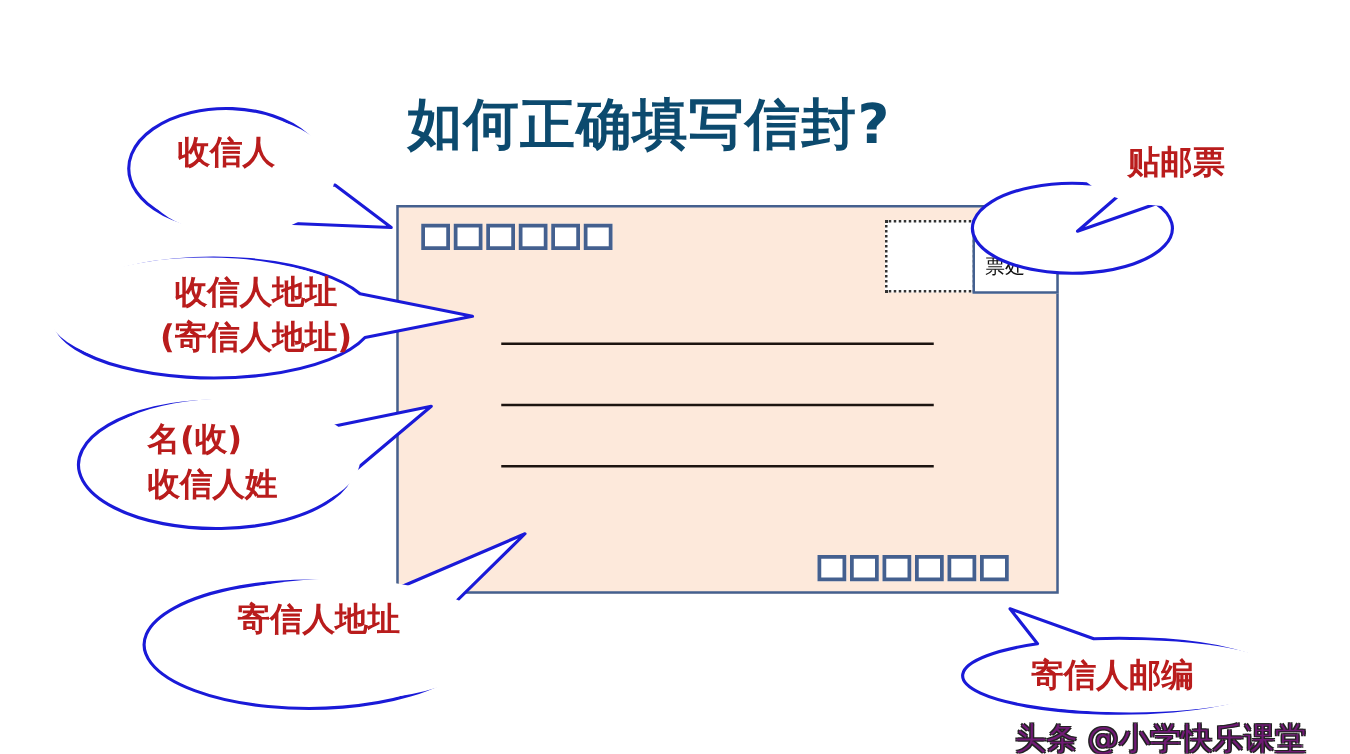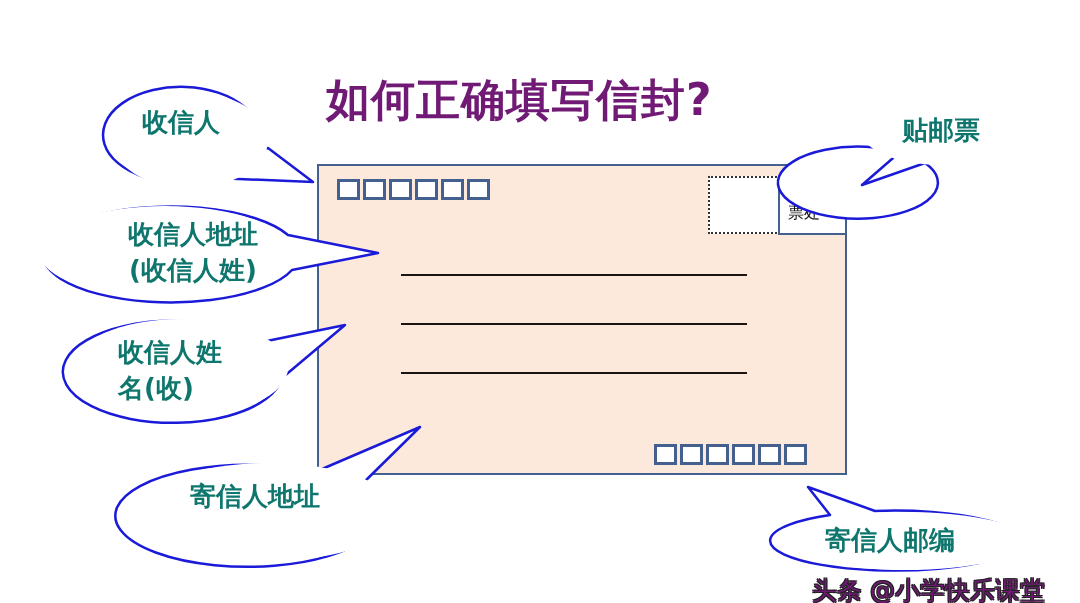--- a/index.html
+++ b/index.html
@@ -1,34 +1,34 @@
 <!DOCTYPE html>
 <html><head>
 <meta charset="utf-8">
 <style>
   html, body { margin:0; padding:0; background:#ffffff; }
   body { width:1080px; height:603px; position:relative; overflow:hidden;
          font-family: "DejaVu Sans", "Liberation Sans", sans-serif; }
   .title { position:absolute; left:326px; top:70px; font-size:44px; font-weight:bold;
-           color:#701a75; letter-spacing:1px; white-space:nowrap; line-height:60px; }
+           color:#0c4a6e; letter-spacing:1px; white-space:nowrap; line-height:60px; }
   svg.layer { position:absolute; left:0; top:0; }
   .envelope { position:absolute; left:317px; top:164px; width:530px; height:311px;
               background:#fde9db; border:2px solid #44608f; box-sizing:border-box; }
   .zip-row { position:absolute; display:flex; gap:3px; }
   .zip-box { width:23px; height:21px; border:3px solid #44608f; background:#fff; box-sizing:border-box; }
   .zip-top { left:18px; top:13px; }
   .zip-bottom { left:335px; top:278px; }
   .stamp-dotted { position:absolute; left:389px; top:10px; width:72px; height:58px;
                   border:2px dotted #333; background:#fff; box-sizing:border-box; }
   .stamp-label { position:absolute; left:459px; top:10px; width:69px; height:59px;
                  border:2px solid #44608f; background:#fff; box-sizing:border-box;
                  font-family:"DejaVu Serif","Liberation Serif",serif; font-size:16px;
                  line-height:21px; padding:3px 0 0 8px; color:#111; }
   .addr-line { position:absolute; left:82px; width:346px; height:2px; background:#1c1410; }
-  .bubble-text { position:absolute; color:#0f766e; font-weight:bold; font-size:26px;
+  .bubble-text { position:absolute; color:#b91c1c; font-weight:bold; font-size:26px;
                  line-height:36px; text-align:center; white-space:nowrap; }
   .watermark { position:absolute; left:812px; top:558px; font-size:25px; color:#701a75;
                white-space:nowrap;
                text-shadow: 1px 1px 0 #222, -1px -1px 0 #222, 1px -1px 0 #222, -1px 1px 0 #222; margin-top: 16px; }
 </style>
 </head>
 <body>
 
 <div class="title">如何正确填写信封?</div>
 
@@ -80,25 +80,25 @@
     <path d="M 830 515 A 125 30 0 1 0 875 511 L 808 487 Z"></path>
     <ellipse cx="905" cy="541" rx="124" ry="29" stroke="none"></ellipse>
   </g>
 </svg>
 
 <div class="bubble-text" style="left:142px; top:104px;">
   <div>收信人</div>
 </div>
 <div class="bubble-text" style="left:84px; top:216px;margin-left:44px;">
   <div>收信人地址</div>
-  <div>(收信人姓)</div>
+  <div>(寄信人地址)</div>
 </div>
 <div class="bubble-text" style="left:118px; top:334px; text-align:left;">
+  <div>名(收)</div>
   <div>收信人姓</div>
-  <div>名(收)</div>
 </div>
 <div class="bubble-text" style="left:190px; top:478px;">
   <div>寄信人地址</div>
 </div>
 <div class="bubble-text" style="left:902px; top:112px;text-align:center;">
   <div>贴邮票</div>
 </div>
 <div class="bubble-text" style="left:825px; top:524px;font-family:Liberation Mono, monospace;">
   <div>寄信人邮编</div>
 </div>

